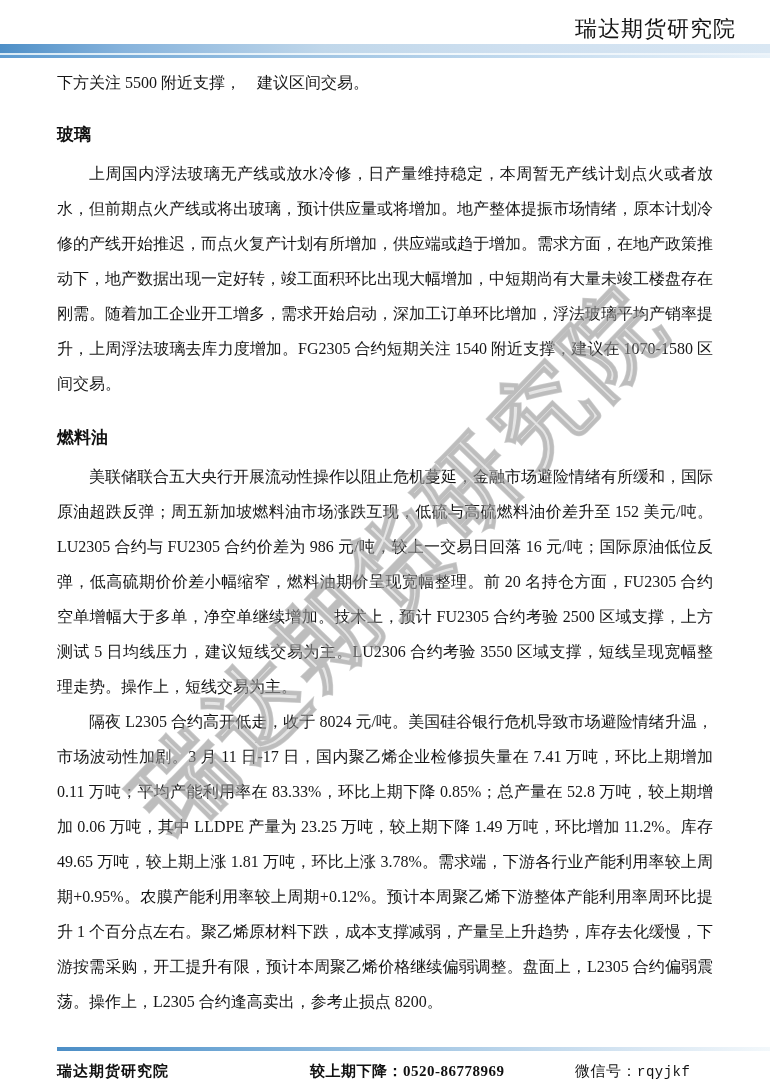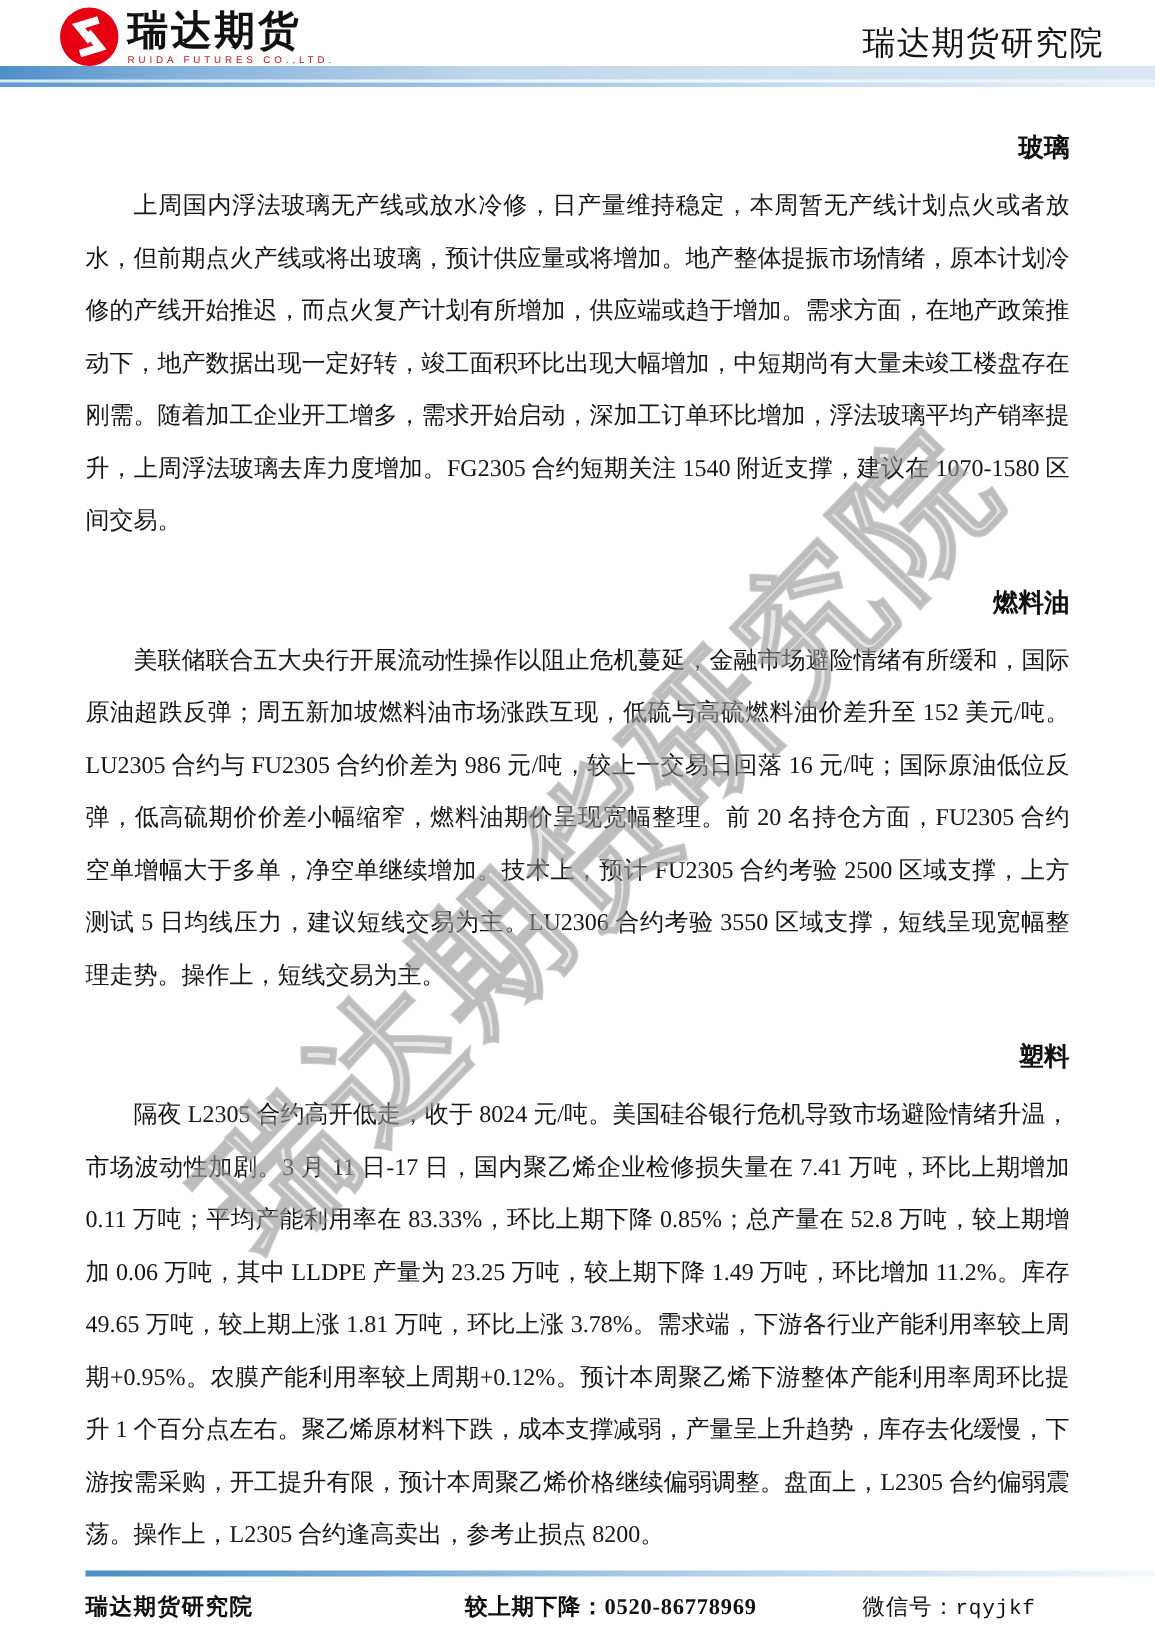--- a/index.html
+++ b/index.html
@@ -46,21 +46,21 @@
   
   .content { position:absolute; top:62px; left:57px; width:656px; z-index:1; }
   .para {
     margin:0; font-size:16px; line-height:35px;
     text-align:justify; text-indent:2em;
   }
   .intro { text-indent:0; line-height:30px; margin-top:6px; }
   .section-heading {
     font-family:"Liberation Sans","DejaVu Sans",sans-serif;
     font-weight:bold; font-size:17px; line-height:24px;
-    margin:25px 0 9px 0; color:#111;text-align:right;
+    margin:25px 0 9px 0; color:#111;
   }
 
   
   .watermark {
     position:absolute; top:497px; left:45px; width:710px; z-index:4;
     text-align:center; white-space:nowrap; pointer-events:none;
     font-family:"Liberation Sans","DejaVu Sans",sans-serif; font-weight:bold;
     font-size:96px; letter-spacing:6px;
     color:rgba(178,178,178,0.34);
     -webkit-text-stroke:1.5px rgba(140,140,140,0.45);
@@ -90,45 +90,34 @@
     font-family:"Liberation Sans","DejaVu Sans",sans-serif; letter-spacing:0.5px;text-align:center;
   }
   .footer-wechat .wid { font-family:"Liberation Mono","DejaVu Sans Mono",monospace; font-size:14px; }
 </style>
 </head>
 <body>
 
 <div class="page">
 
   <div class="header">
-    <div class="logo">
-      <svg class="logo-icon" viewBox="0 0 40 40">
-        <circle cx="20" cy="20" r="19" fill="#e60012"></circle>
-        <path d="M26 9 L13 13 L21 23" fill="none" stroke="#ffffff" stroke-width="5"></path>
-        <path d="M14 31 L27 27 L19 17" fill="none" stroke="#ffffff" stroke-width="5"></path>
-      </svg>
-      <div class="logo-text">
-        <div class="brand-cn">瑞达期货</div>
-        <div class="brand-en">RUIDA FUTURES CO.,LTD.</div>
-      </div>
-    </div>
     <div class="header-title">瑞达期货研究院</div>
   </div>
 
   <div class="topbar"></div>
 
   <div class="content">
+    <p class="para intro">下方关注 5500 附近支撑，　建议区间交易。</p>
 
     <h2 class="section-heading">玻璃</h2>
     <p class="para">上周国内浮法玻璃无产线或放水冷修，日产量维持稳定，本周暂无产线计划点火或者放水，但前期点火产线或将出玻璃，预计供应量或将增加。地产整体提振市场情绪，原本计划冷修的产线开始推迟，而点火复产计划有所增加，供应端或趋于增加。需求方面，在地产政策推动下，地产数据出现一定好转，竣工面积环比出现大幅增加，中短期尚有大量未竣工楼盘存在刚需。随着加工企业开工增多，需求开始启动，深加工订单环比增加，浮法玻璃平均产销率提升，上周浮法玻璃去库力度增加。FG2305 合约短期关注 1540 附近支撑，建议在 1070-1580 区间交易。</p>
 
     <h2 class="section-heading">燃料油</h2>
     <p class="para">美联储联合五大央行开展流动性操作以阻止危机蔓延，金融市场避险情绪有所缓和，国际原油超跌反弹；周五新加坡燃料油市场涨跌互现，低硫与高硫燃料油价差升至 152 美元/吨。LU2305 合约与 FU2305 合约价差为 986 元/吨，较上一交易日回落 16 元/吨；国际原油低位反弹，低高硫期价价差小幅缩窄，燃料油期价呈现宽幅整理。前 20 名持仓方面，FU2305 合约空单增幅大于多单，净空单继续增加。技术上，预计 FU2305 合约考验 2500 区域支撑，上方测试 5 日均线压力，建议短线交易为主。LU2306 合约考验 3550 区域支撑，短线呈现宽幅整理走势。操作上，短线交易为主。</p>
 
-    <h2 class="section-heading">塑料</h2>
     <p class="para">隔夜 L2305 合约高开低走，收于 8024 元/吨。美国硅谷银行危机导致市场避险情绪升温，市场波动性加剧。3 月 11 日-17 日，国内聚乙烯企业检修损失量在 7.41 万吨，环比上期增加 0.11 万吨；平均产能利用率在 83.33%，环比上期下降 0.85%；总产量在 52.8 万吨，较上期增加 0.06 万吨，其中 LLDPE 产量为 23.25 万吨，较上期下降 1.49 万吨，环比增加 11.2%。库存 49.65 万吨，较上期上涨 1.81 万吨，环比上涨 3.78%。需求端，下游各行业产能利用率较上周期+0.95%。农膜产能利用率较上周期+0.12%。预计本周聚乙烯下游整体产能利用率周环比提升 1 个百分点左右。聚乙烯原材料下跌，成本支撑减弱，产量呈上升趋势，库存去化缓慢，下游按需采购，开工提升有限，预计本周聚乙烯价格继续偏弱调整。盘面上，L2305 合约偏弱震荡。操作上，L2305 合约逢高卖出，参考止损点 8200。</p>
 
     <p class="para"></p>
   </div>
 
   <div class="watermark">瑞达期货研究院</div>
 
   <div class="footer-rule"></div>
 
   <div class="footer">

